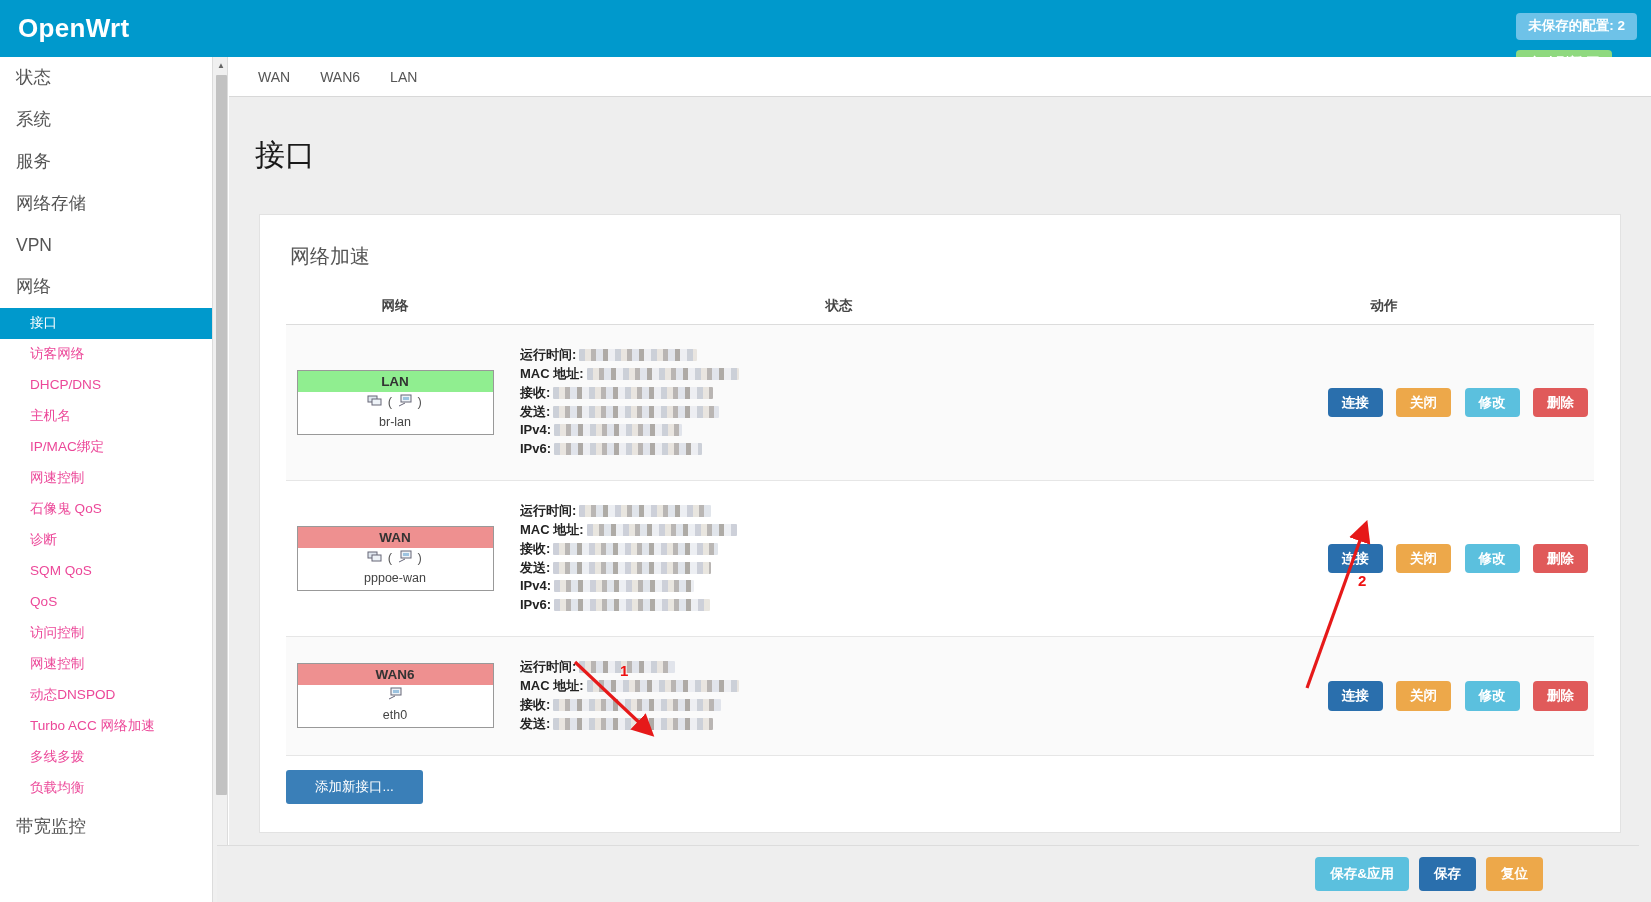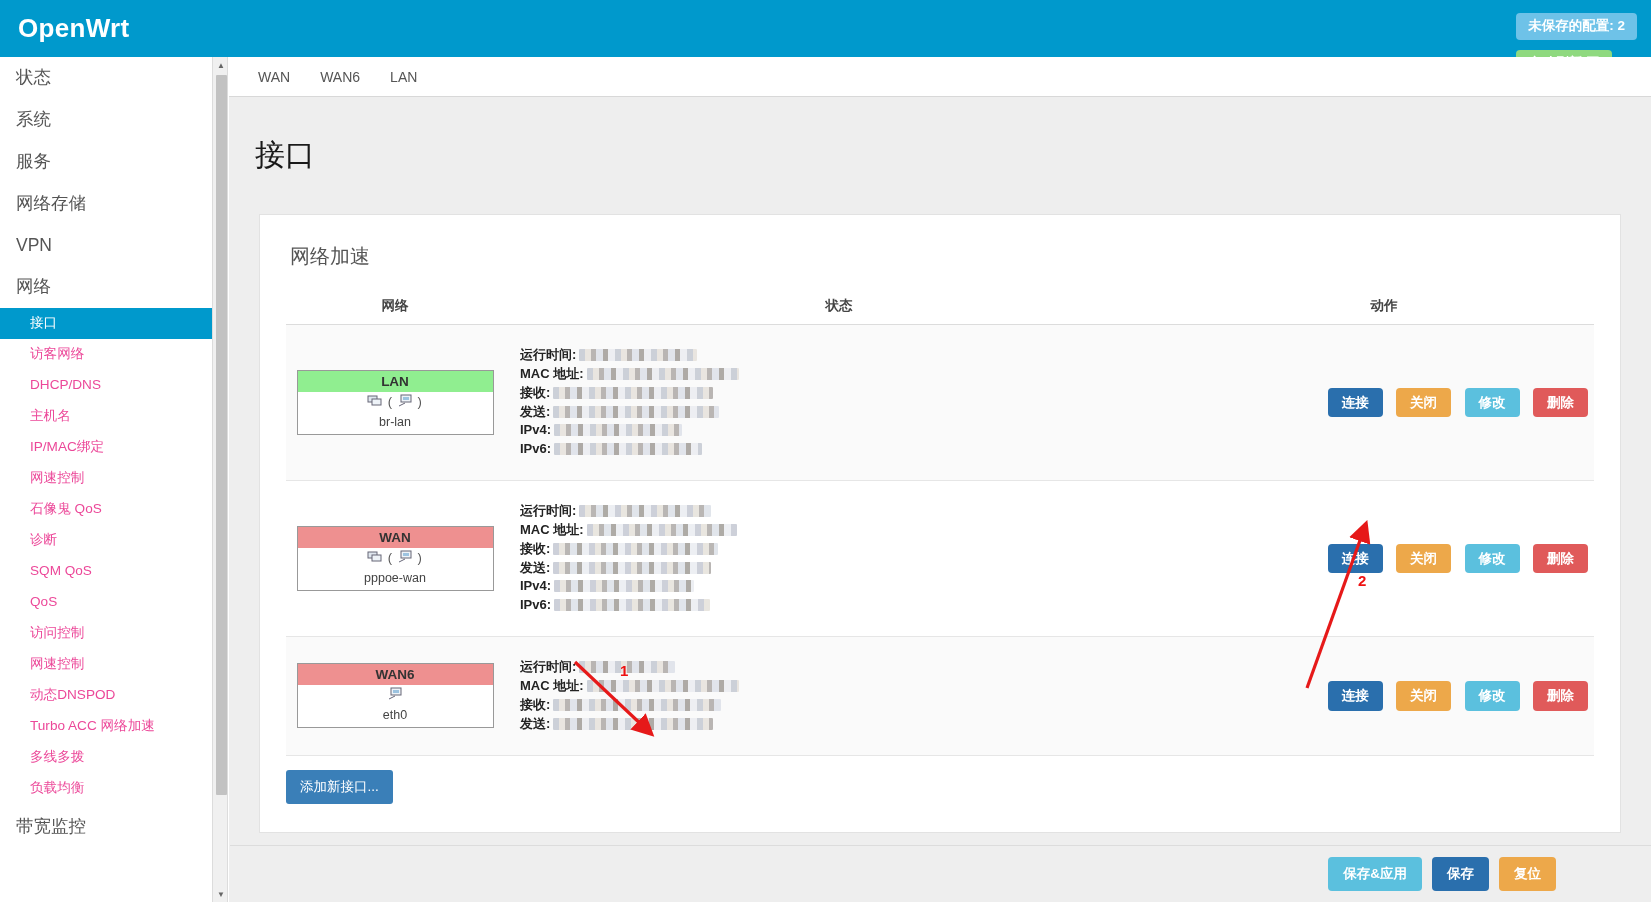--- a/index.html
+++ b/index.html
@@ -177,41 +177,41 @@
     padding: 7px 14px; margin-left: 9px; cursor: pointer;
     line-height: 1.15;
   }
   .btn.connect { background: #2a6fad; }
   .btn.stop    { background: #eda84a; }
   .btn.edit    { background: #5bc0de; }
   .btn.del     { background: #e05a5a; }
 
   .btn-add {
     background: #3a7fb8; color: #fff; border: none;
-    font-size: 13.5px; padding: 8px 14px; border-radius: 3px;
+    font-size: 13.5px; padding: 8px 29px; border-radius: 3px;
     margin-top: 14px; cursor: pointer;
   }
 
   
   .optrow {
     display: flex; align-items: center;
     margin-top: 28px; padding-top: 18px;
     border-top: 1px solid #e6e6e6;
   }
   .optfield {
     flex: 1; max-width: 390px;
   }
   .ula-display {
     border-bottom: 1px solid #bbb; padding: 3px 2px 5px 2px;
     font-size: 13.5px; color: #222; white-space: nowrap;
   }
 
   
   .footer {
-    position: absolute; left: 230px; bottom: 0;
+    position: absolute; left: 217px; bottom: 0;
     width: 1422px; height: 57px; background: #eeeeee;
     border-top: 1px solid #dcdcdc;
     display: flex; align-items: center; justify-content: flex-end;
     padding-right: 96px; gap: 10px;
   }
   .fbtn {
     border: none; border-radius: 4px; color: #fff;
     font-size: 13.5px; font-weight: bold; padding: 8px 15px;
     cursor: pointer;
   }

